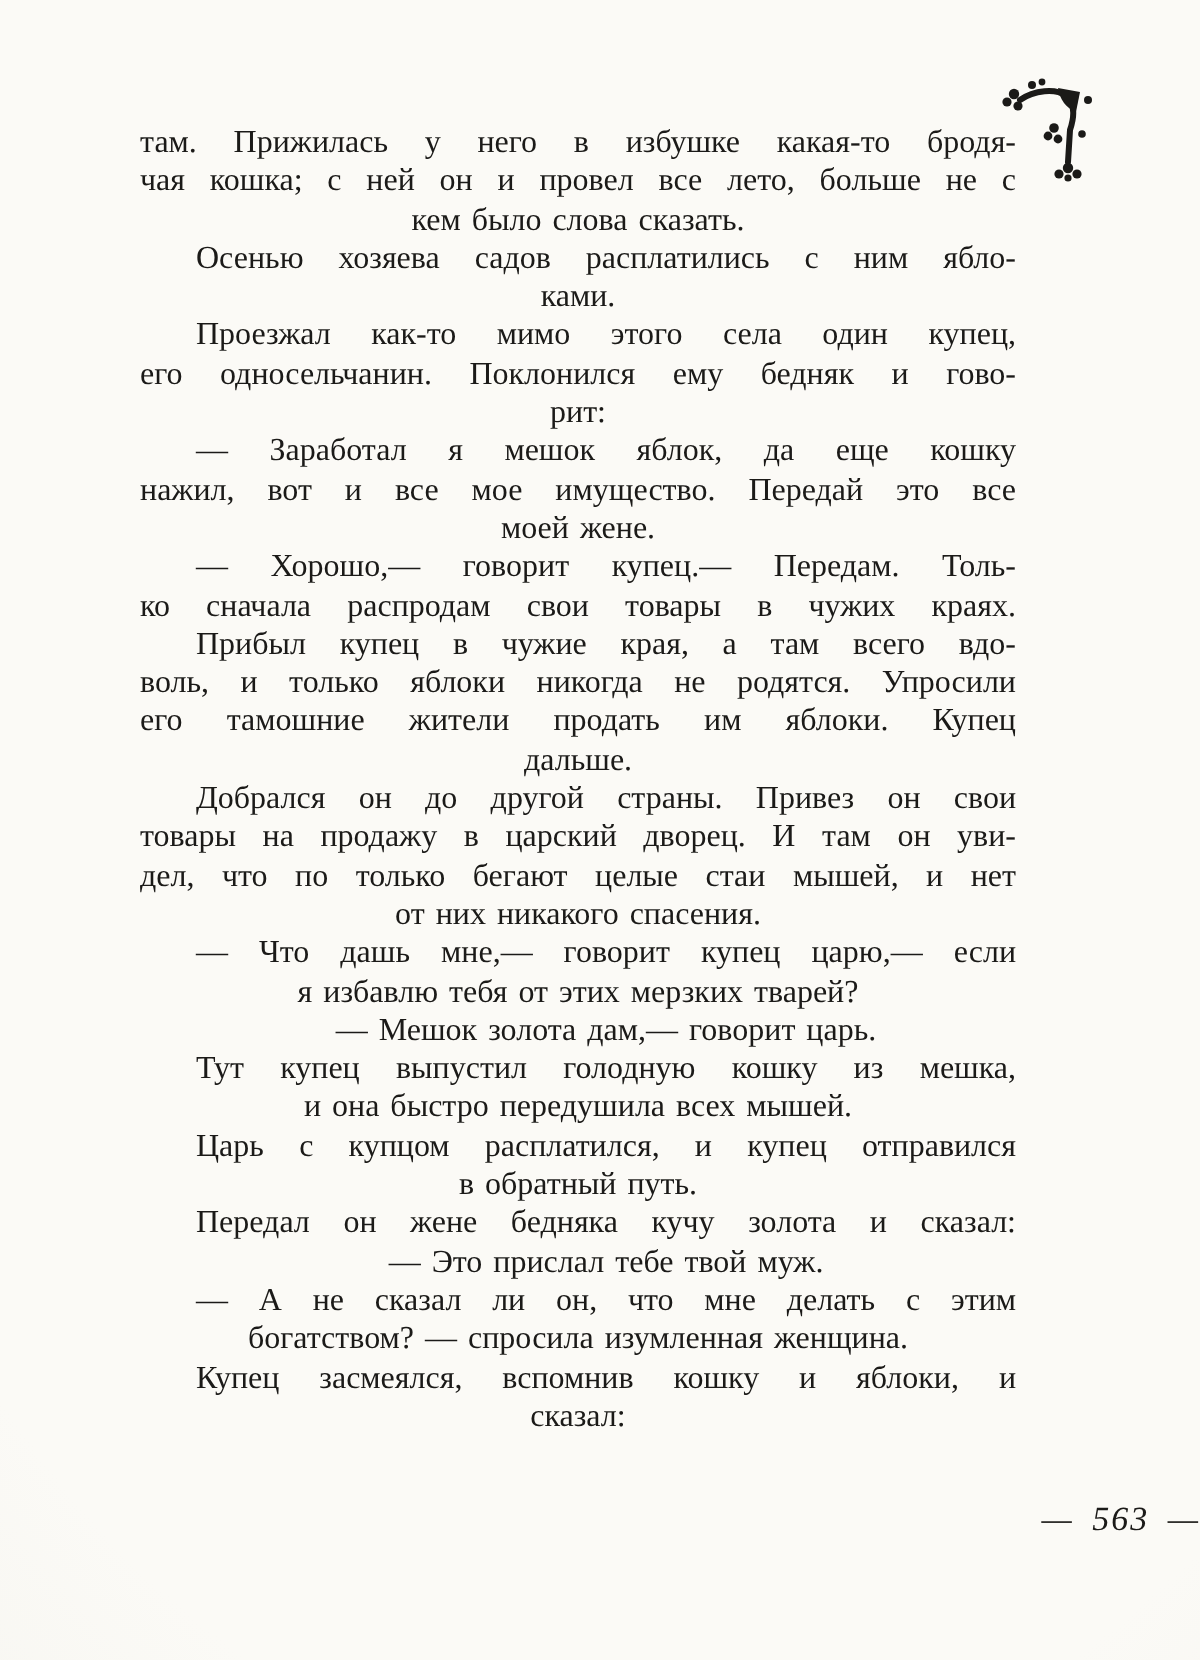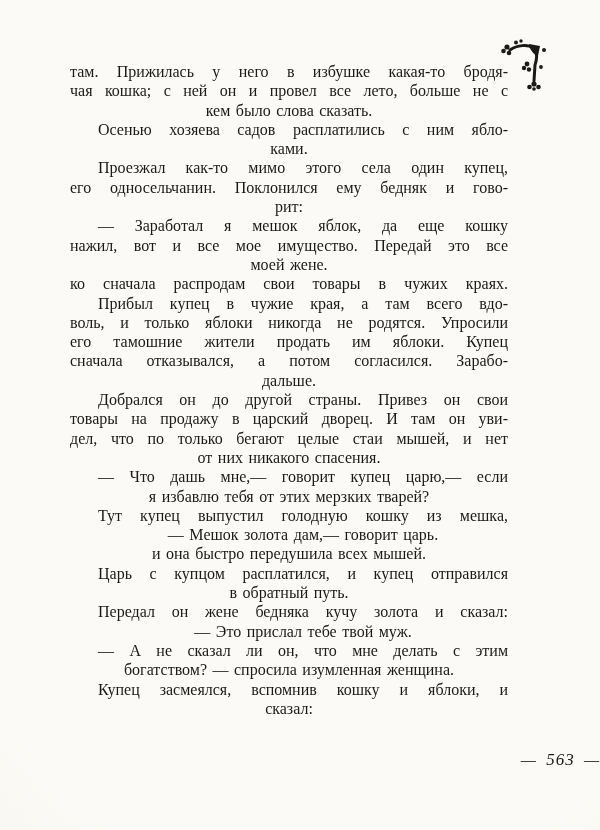--- a/index.html
+++ b/index.html
@@ -93,34 +93,34 @@
       <div class="line just">чая кошка; с ней он и провел все лето, больше не с</div>
       <div class="line">кем было слова сказать.</div>
       <div class="line indent just">Осенью хозяева садов расплатились с ним ябло-</div>
       <div class="line">ками.</div>
       <div class="line indent just">Проезжал как-то мимо этого села один купец,</div>
       <div class="line just">его односельчанин. Поклонился ему бедняк и гово-</div>
       <div class="line">рит:</div>
       <div class="line indent just">— Заработал я мешок яблок, да еще кошку</div>
       <div class="line just">нажил, вот и все мое имущество. Передай это все</div>
       <div class="line">моей жене.</div>
+      <div class="line indent just">— Хорошо,— говорит купец.— Передам. Толь-</div>
       <div class="line just">ко сначала распродам свои товары в чужих краях.</div>
       <div class="line indent just">Прибыл купец в чужие края, а там всего вдо-</div>
       <div class="line just">воль, и только яблоки никогда не родятся. Упросили</div>
       <div class="line just">его тамошние жители продать им яблоки. Купец</div>
-      <div class="line just">сначала отказывался, а потом согласился. Зарабо-</div>
       <div class="line">дальше.</div>
       <div class="line indent just">Добрался он до другой страны. Привез он свои</div>
       <div class="line just">товары на продажу в царский дворец. И там он уви-</div>
       <div class="line just">дел, что по только бегают целые стаи мышей, и нет</div>
       <div class="line">от них никакого спасения.</div>
       <div class="line indent just">— Что дашь мне,— говорит купец царю,— если</div>
       <div class="line">я избавлю тебя от этих мерзких тварей?</div>
+      <div class="line indent">— Мешок золота дам,— говорит царь.</div>
       <div class="line indent just">Тут купец выпустил голодную кошку из мешка,</div>
-      <div class="line indent">— Мешок золота дам,— говорит царь.</div>
       <div class="line">и она быстро передушила всех мышей.</div>
       <div class="line indent just">Царь с купцом расплатился, и купец отправился</div>
       <div class="line">в обратный путь.</div>
       <div class="line indent just">Передал он жене бедняка кучу золота и сказал:</div>
       <div class="line indent">— Это прислал тебе твой муж.</div>
       <div class="line indent just">— А не сказал ли он, что мне делать с этим</div>
       <div class="line">богатством? — спросила изумленная женщина.</div>
       <div class="line indent just">Купец засмеялся, вспомнив кошку и яблоки, и</div>
       <div class="line">сказал:</div>
     </div>

